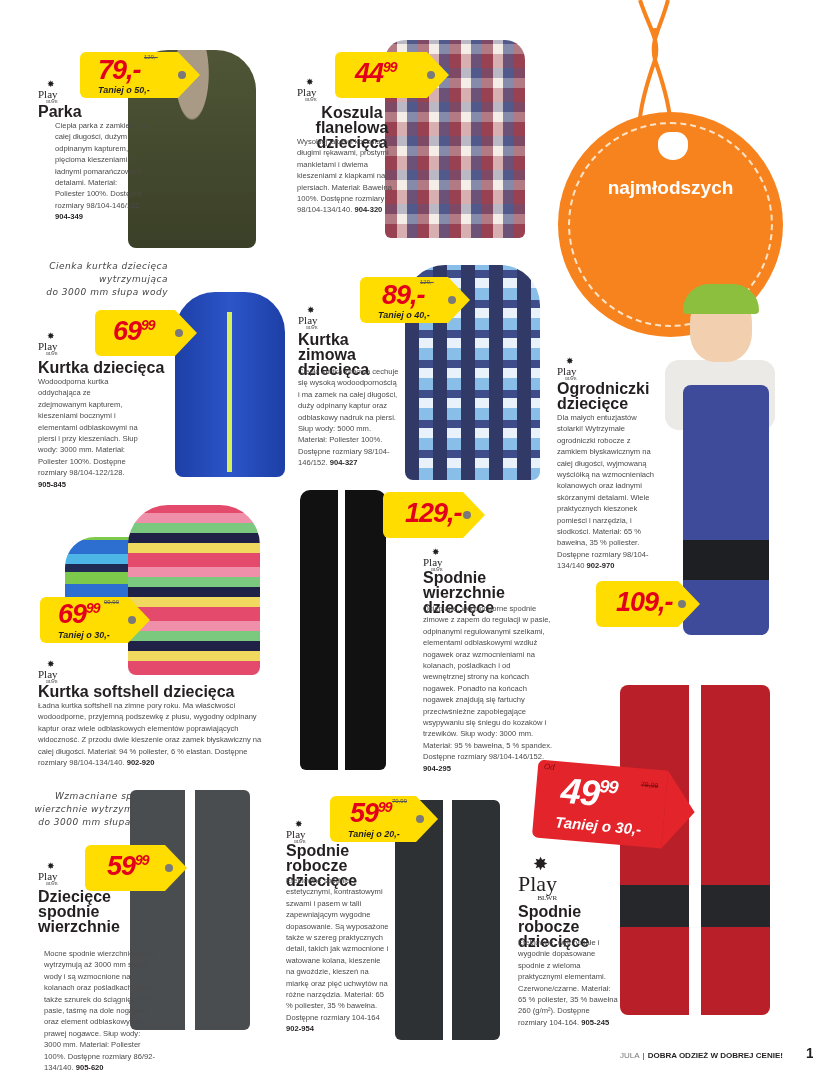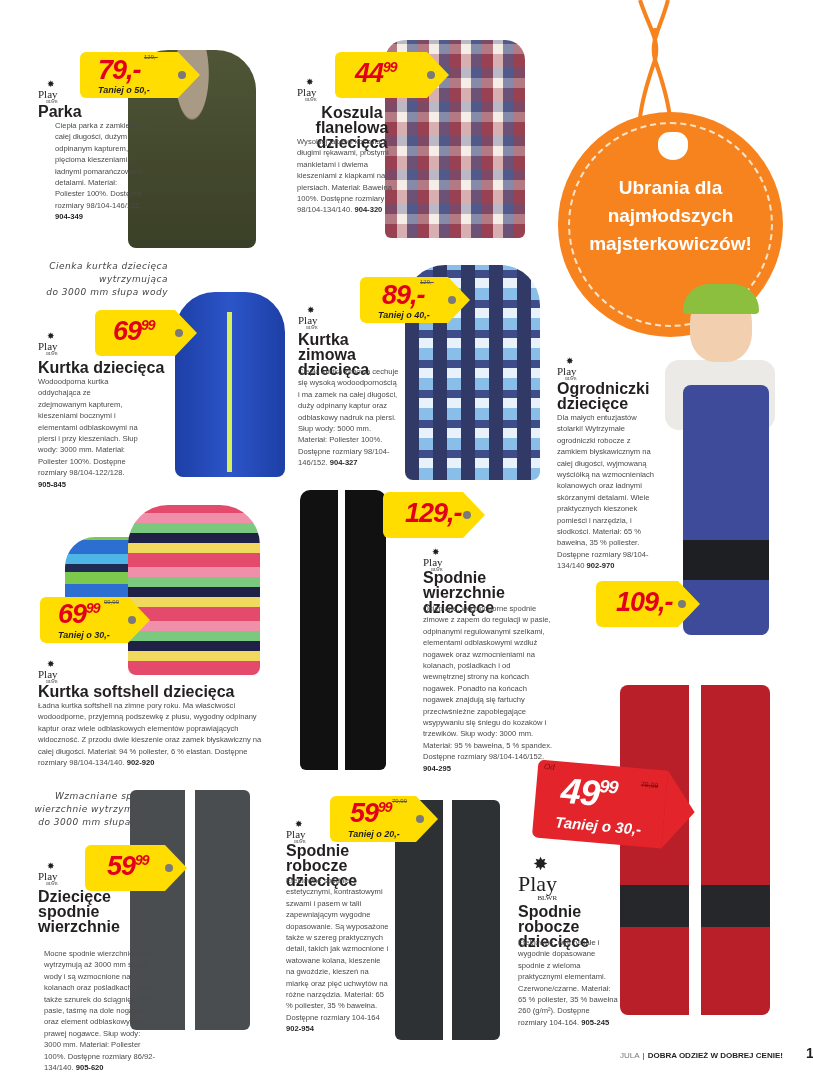--- a/index.html
+++ b/index.html
@@ -86,23 +86,21 @@
 <svg class="string" viewBox="0 0 70 120">
   <path d="M20 0 C 30 30, 40 40, 35 60 C 28 80, 22 100, 20 118" stroke="#f7831f" stroke-width="4" fill="none"></path>
   <path d="M48 0 C 40 30, 30 40, 35 60 C 42 80, 48 100, 50 118" stroke="#f7831f" stroke-width="4" fill="none"></path>
   <circle cx="35" cy="32" r="4" fill="#f7831f"></circle>
 </svg>
 <div class="hangtag">
   <div class="disc"></div>
   <div class="dash"></div>
   <div class="hole"></div>
   <div class="text">
-    <div>Ubrania dla</div>
     <div>najmłodszych</div>
-    <div>majsterkowiczów!</div>
   </div>
 </div>
 
 <div class="img parka"></div>
 <div class="tag" style="left:80px;top:52px;width:98px;padding-left:44px;">
   <span class="old" style="left:64px;top:2px;">129,-</span>
   <span class="price" style="left:18px;top:3px;">79,-</span>
   <span class="save" style="left:18px;top:33px;">Taniej o 50,-</span>
   <span class="hole"></span>
 </div>

